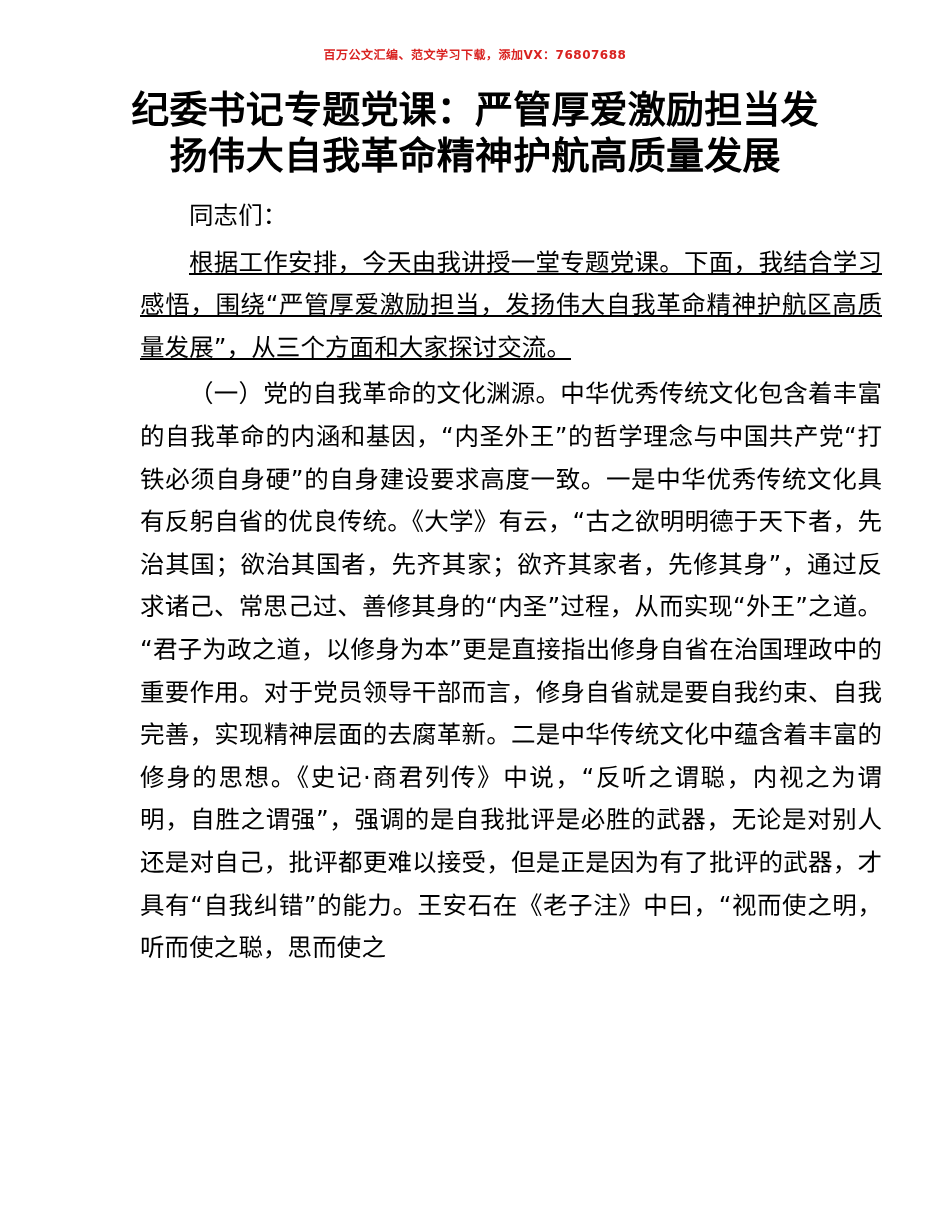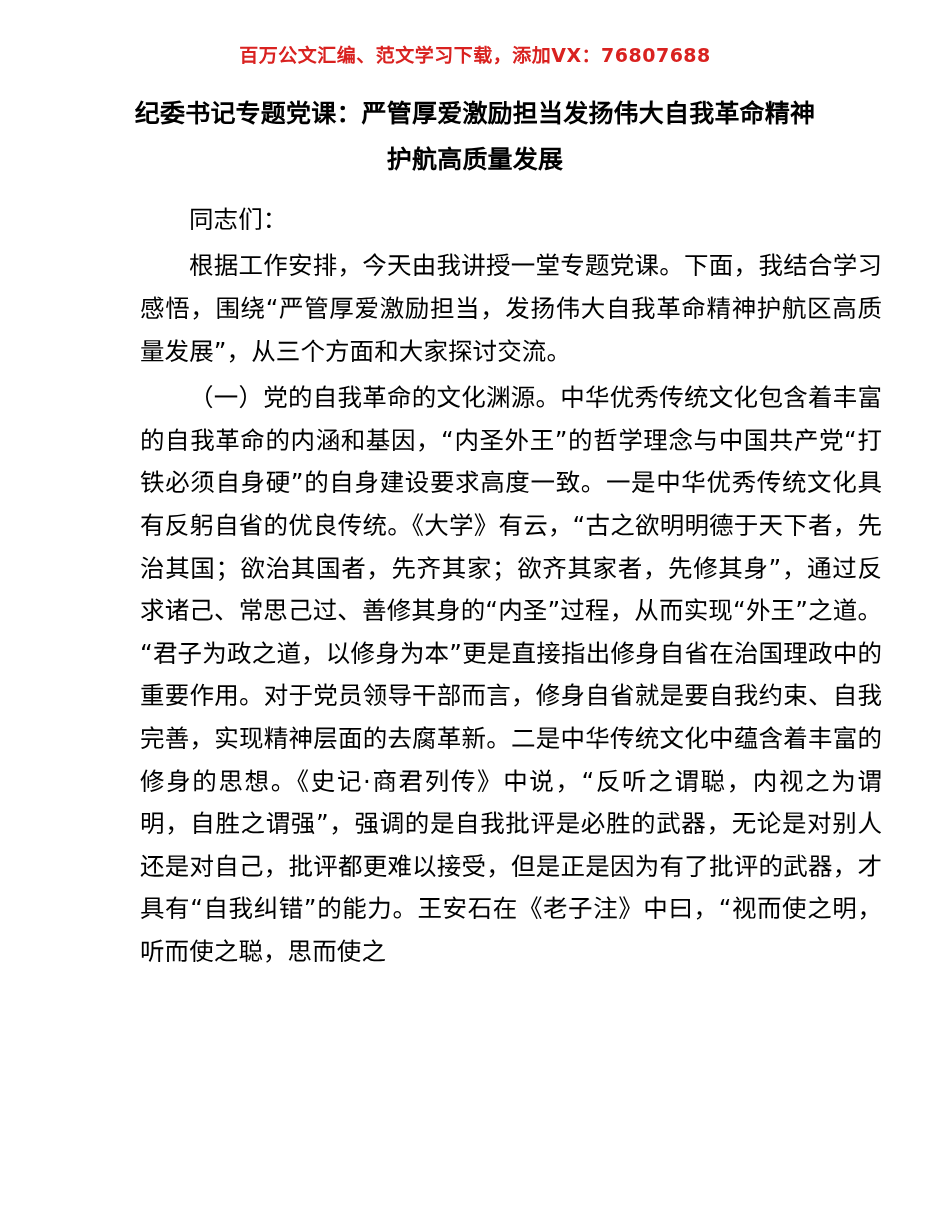--- a/index.html
+++ b/index.html
@@ -31,34 +31,34 @@
   .promo-banner {
     width: 100%;
     text-align: center;
     padding-top: 44px;
     padding-bottom: 2px;
   }
 
   .promo-text {
     display: inline-block;
     font-family: "DejaVu Sans", "Liberation Sans", sans-serif;
-    font-size: 19px;
+    font-size: 12px;
     font-weight: 700;
     letter-spacing: 0.5px;
     color: #d92220;
     white-space: nowrap;
     line-height: 1.2;
   }
 
   
   .doc-title {
     margin: 0;
     padding: 22px 128px 0 128px;
     text-align: center;
-    font-size: 25px;
+    font-size: 38px;
     font-weight: 700;
     line-height: 46px;
     letter-spacing: 0.2px;
     color: #000000;
     font-family: "DejaVu Sans", "Liberation Sans", sans-serif;
   }
 
   
   .doc-body {
     padding: 0 68px 0 140px;
@@ -85,21 +85,21 @@
     text-indent: 2em;
   }
 
   .heading-para {
     text-indent: 2em;
     font-weight: 400;
   }
 
   
   .para-salutation { margin-bottom: 4px; }
-  .para-intro      { margin-bottom: 4px; }
+  .para-intro      { margin-bottom: 4px; text-decoration: underline; }
   .para-section    { margin-bottom: 4px; }
 </style>
 </head>
 <body>
 
 <div class="page">
 
   <div class="promo-banner">
     <span class="promo-text">百万公文汇编、范文学习下载，添加VX：76807688</span>
   </div>

